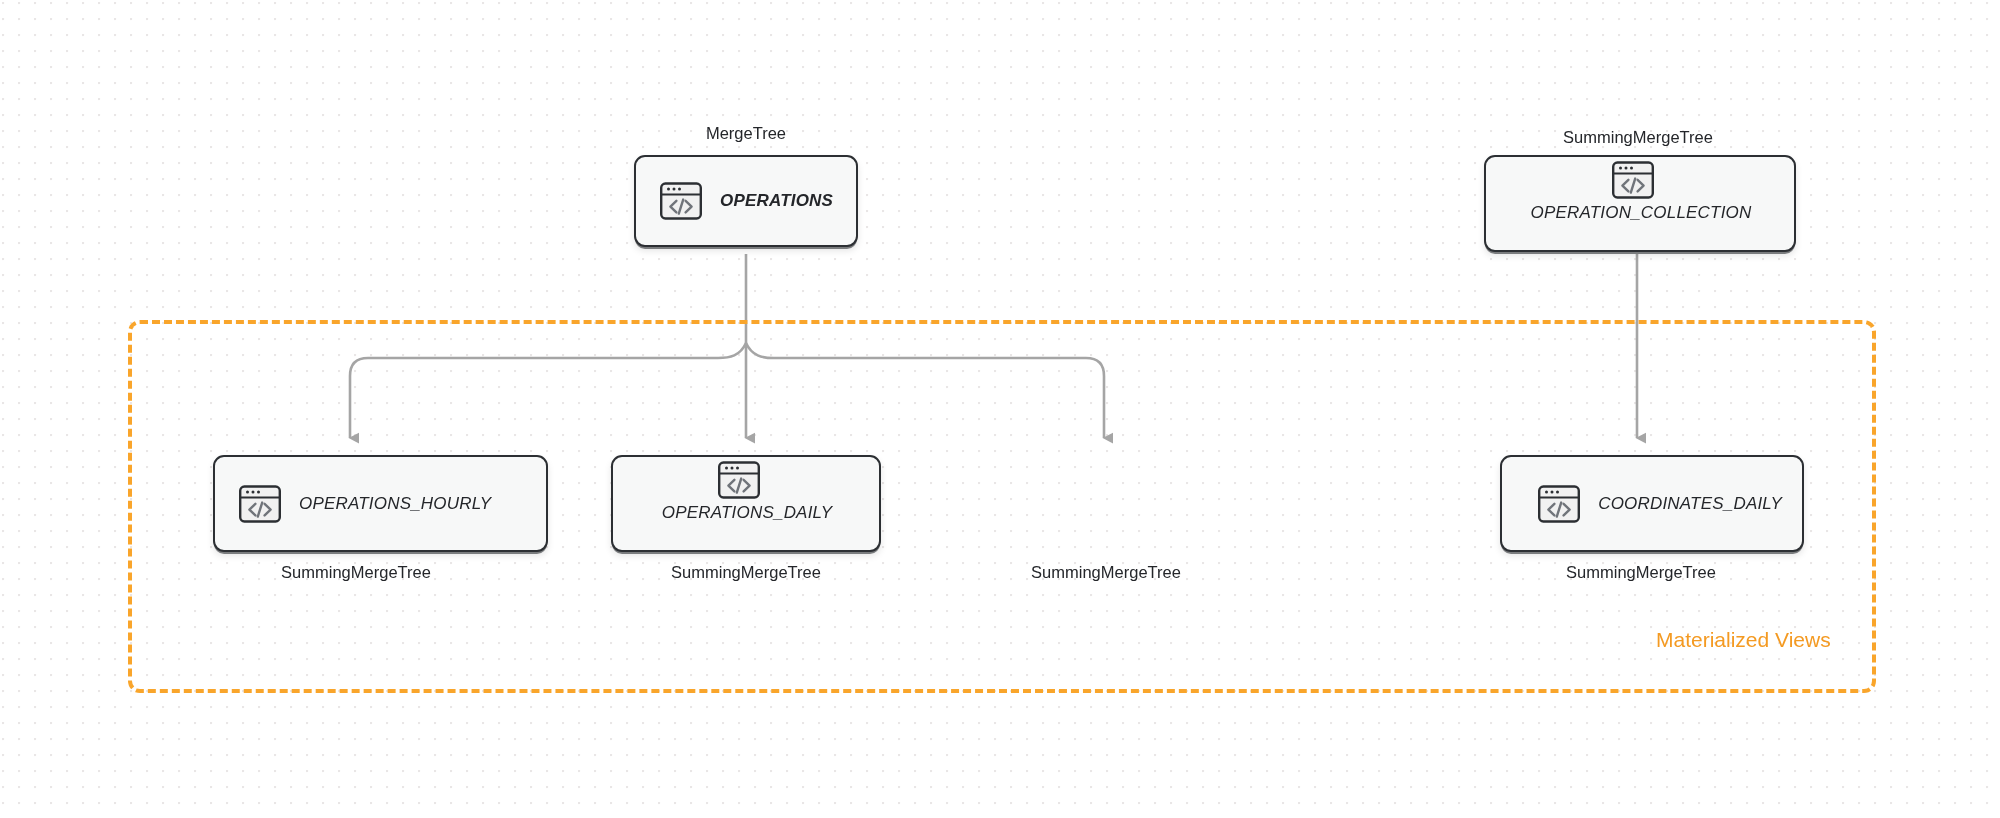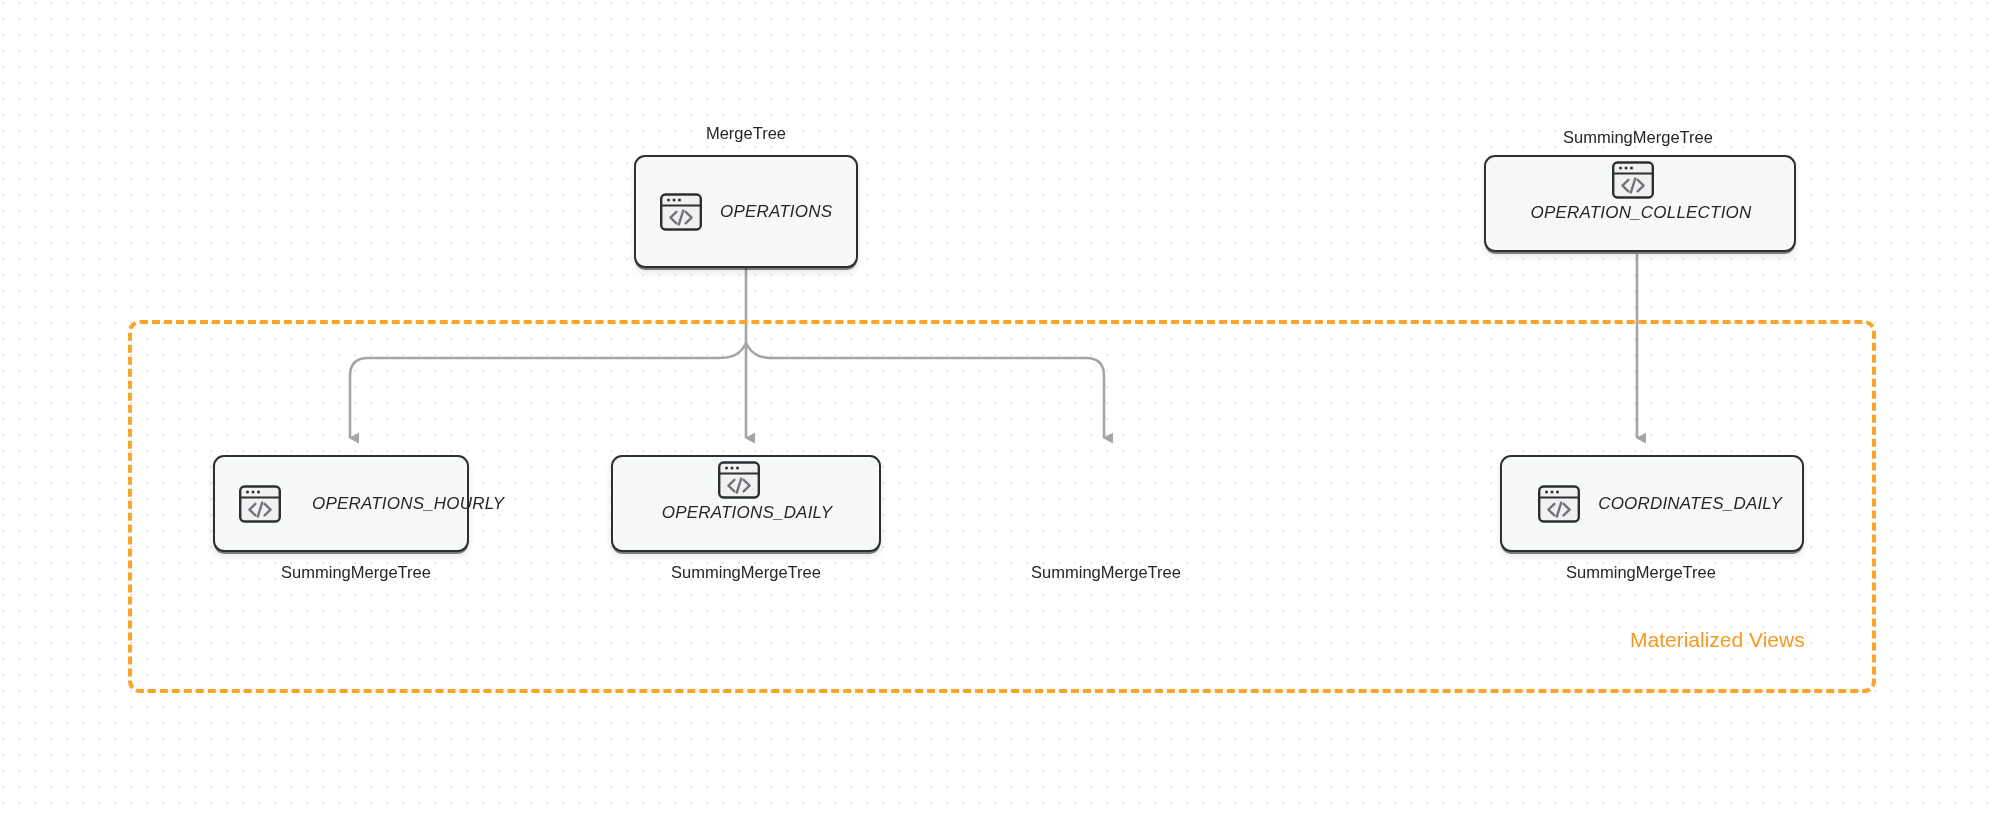--- a/index.html
+++ b/index.html
@@ -35,20 +35,21 @@
     box-sizing: border-box;
     border: 4px dashed #F9A52B;
     border-radius: 12px;
   }
   .group-label {
     position: absolute;
     color: #F49A22;
     font-size: 21px;
     font-family: "Liberation Sans", sans-serif;
     white-space: nowrap;
+    margin-left: 26px;
   }
 
   
   .node {
     position: absolute;
     box-sizing: border-box;
     display: flex;
     align-items: center;
     background: #f7f8f8;
     border: 2.6px solid #2c2f33;
@@ -107,21 +108,21 @@
     </g>
   </svg>
 
   <div class="group-box" style="left:128px; top:320px; width:1748px; height:373px;"></div>
   <div class="group-label" style="left:1630px; top:628px;">Materialized Views</div>
 
   <div class="caption" style="left:646px; top:124px; width:200px;">MergeTree</div>
 
   <div class="caption" style="left:1540px; top:128px; width:196px;">SummingMergeTree</div>
 
-  <div class="node" style="left:634px; top:155px; width:224px; height:113px;">
+  <div class="node" style="left:634px; top:155px; width:224px; height:92px;font-weight:bold;">
     <span class="node-icon">
       <svg viewBox="0 0 46 46" xmlns="http://www.w3.org/2000/svg">
         <rect x="3.2" y="5.5" width="39.6" height="35" rx="4.2" fill="#f1f1f1" stroke="#2c2f33" stroke-width="2.4"></rect>
         <path d="M 3.2 16.5 L 42.8 16.5" stroke="#2c2f33" stroke-width="2.2" fill="none"></path>
         <circle cx="10.5" cy="11" r="1.5" fill="#2c2f33"></circle>
         <circle cx="16" cy="11" r="1.5" fill="#2c2f33"></circle>
         <circle cx="21.5" cy="11" r="1.5" fill="#2c2f33"></circle>
         <path d="M 18.4 22.8 L 12.4 28.6 L 18.4 34.4" fill="none" stroke="#70747a" stroke-width="2.4" stroke-linecap="round" stroke-linejoin="round"></path>
         <path d="M 27.6 22.8 L 33.6 28.6 L 27.6 34.4" fill="none" stroke="#70747a" stroke-width="2.4" stroke-linecap="round" stroke-linejoin="round"></path>
         <path d="M 25.2 21.6 L 20.8 35.6" fill="none" stroke="#70747a" stroke-width="2.4" stroke-linecap="round"></path>
@@ -139,21 +140,21 @@
         <circle cx="16" cy="11" r="1.5" fill="#2c2f33"></circle>
         <circle cx="21.5" cy="11" r="1.5" fill="#2c2f33"></circle>
         <path d="M 18.4 22.8 L 12.4 28.6 L 18.4 34.4" fill="none" stroke="#70747a" stroke-width="2.4" stroke-linecap="round" stroke-linejoin="round"></path>
         <path d="M 27.6 22.8 L 33.6 28.6 L 27.6 34.4" fill="none" stroke="#70747a" stroke-width="2.4" stroke-linecap="round" stroke-linejoin="round"></path>
         <path d="M 25.2 21.6 L 20.8 35.6" fill="none" stroke="#70747a" stroke-width="2.4" stroke-linecap="round"></path>
       </svg>
     </span>
     <span class="node-label">OPERATION_COLLECTION</span>
   </div>
 
-  <div class="node" style="left:213px; top:455px; width:256px; height:97px;gap:13px;">
+  <div class="node" style="left:213px; top:455px; width:335px; height:97px;">
     <span class="node-icon">
       <svg viewBox="0 0 46 46" xmlns="http://www.w3.org/2000/svg">
         <rect x="3.2" y="5.5" width="39.6" height="35" rx="4.2" fill="#f1f1f1" stroke="#2c2f33" stroke-width="2.4"></rect>
         <path d="M 3.2 16.5 L 42.8 16.5" stroke="#2c2f33" stroke-width="2.2" fill="none"></path>
         <circle cx="10.5" cy="11" r="1.5" fill="#2c2f33"></circle>
         <circle cx="16" cy="11" r="1.5" fill="#2c2f33"></circle>
         <circle cx="21.5" cy="11" r="1.5" fill="#2c2f33"></circle>
         <path d="M 18.4 22.8 L 12.4 28.6 L 18.4 34.4" fill="none" stroke="#70747a" stroke-width="2.4" stroke-linecap="round" stroke-linejoin="round"></path>
         <path d="M 27.6 22.8 L 33.6 28.6 L 27.6 34.4" fill="none" stroke="#70747a" stroke-width="2.4" stroke-linecap="round" stroke-linejoin="round"></path>
         <path d="M 25.2 21.6 L 20.8 35.6" fill="none" stroke="#70747a" stroke-width="2.4" stroke-linecap="round"></path>

